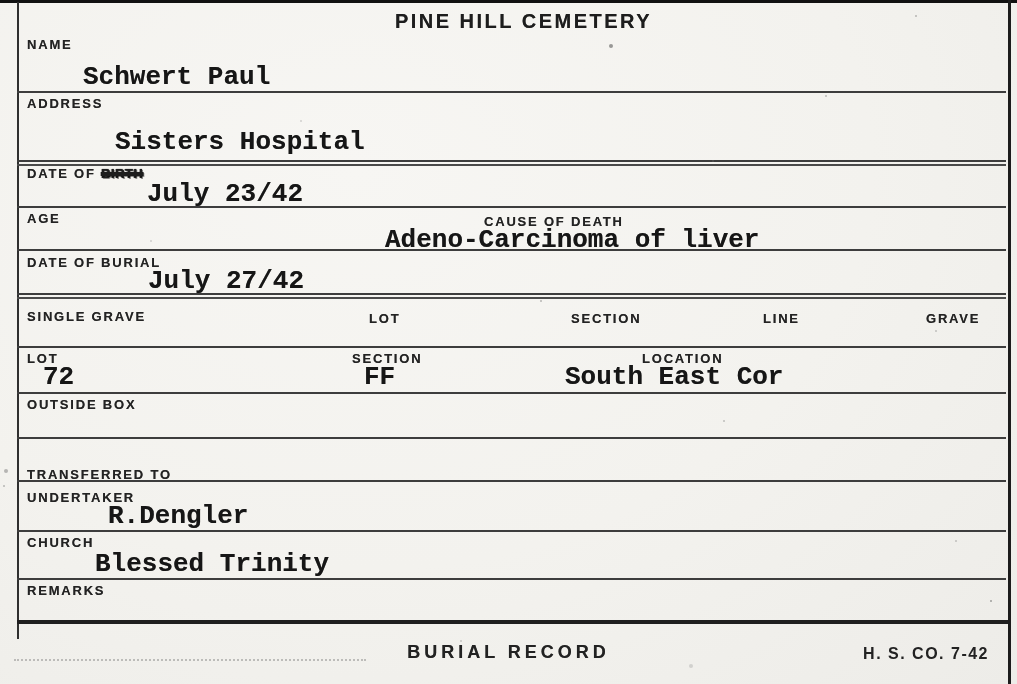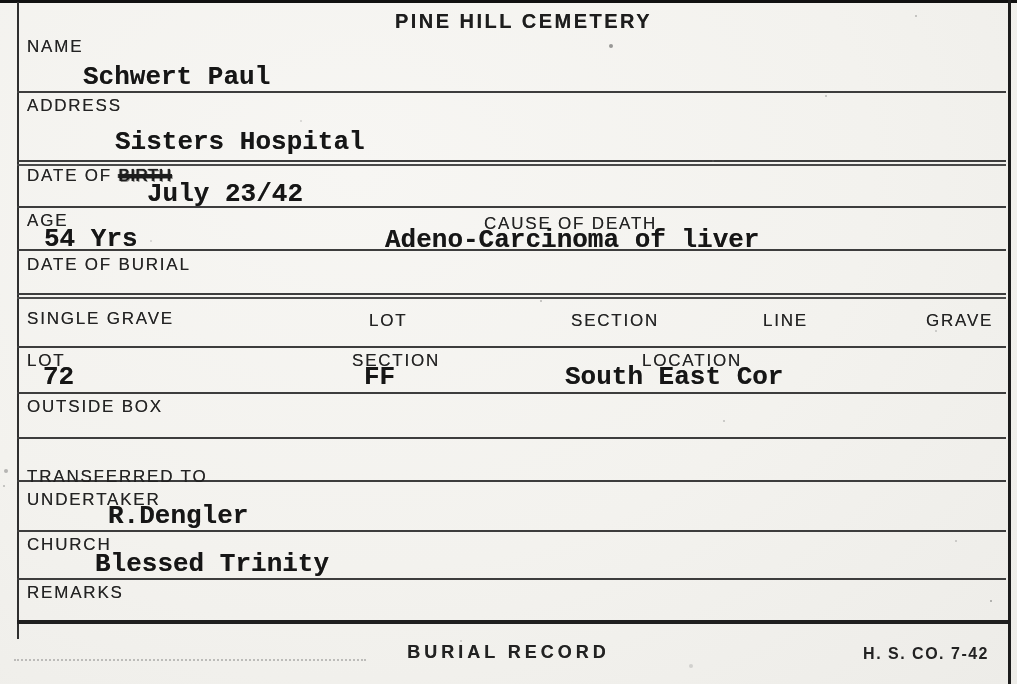--- a/index.html
+++ b/index.html
@@ -10,21 +10,21 @@
   }
   
   .hrule{position:absolute;left:17px;width:989px;height:2px;background:#3d3d3d;}
   .hrule.light{height:1.5px;background:#4a4a4a;}
   .hrule.thick{height:3.5px;background:#1f1f1f;width:991px;}
   .topbar{position:absolute;left:0;top:0;width:1017px;height:3px;background:#111;}
   .vrule-left{position:absolute;left:17px;top:2px;width:2px;height:637px;background:#2f2f2f;}
   .vrule-right{position:absolute;left:1008px;top:0;width:3px;height:684px;background:#1c1c1c;}
   
   .label{
-    position:absolute;font-weight:normal;font-size:17px;letter-spacing:1.8px;
+    position:absolute;font-weight:bold;font-size:13px;letter-spacing:1.8px;
     color:#232323;text-shadow:0 0 .5px rgba(0,0,0,.55);white-space:nowrap;
   }
   .typed{
     position:absolute;font-family:"Liberation Mono","DejaVu Sans Mono",monospace;
     font-weight:bold;font-size:26px;color:#161616;white-space:pre;
     text-shadow:0 0 .6px rgba(20,20,20,.55);
   }
   .title{
     position:absolute;left:0;right:0;top:10px;text-align:center;
     font-weight:bold;font-size:20px;letter-spacing:2.5px;color:#1d1d1d;
@@ -90,25 +90,25 @@
   <div class="label" style="left:27px;top:37px">NAME</div>
   <div class="typed" style="left:83px;top:62px">Schwert Paul</div>
 
   <div class="label" style="left:27px;top:96px">ADDRESS</div>
   <div class="typed" style="left:115px;top:127px">Sisters Hospital</div>
 
   <div class="label" style="left:27px;top:166px"><span>DATE OF</span> <span class="struck">BIRTH</span></div>
   <div class="typed" style="left:147px;top:179px">July 23/42</div>
 
   <div class="label" style="left:27px;top:211px">AGE</div>
-  <div class="typed" style="left:44px;top:224px">54 Yrs</div>
   <div class="label" style="left:484px;top:214px">CAUSE OF DEATH</div>
   <div class="typed" style="left:385px;top:225px">Adeno-Carcinoma of liver</div>
 
   <div class="label" style="left:27px;top:255px">DATE OF BURIAL</div>
+  <div class="typed" style="left:148px;top:266px">July 27/42</div>
 
   <div class="label" style="left:27px;top:309px">SINGLE GRAVE</div>
   <div class="label" style="left:369px;top:311px">LOT</div>
   <div class="label" style="left:571px;top:311px">SECTION</div>
   <div class="label" style="left:763px;top:311px">LINE</div>
   <div class="label" style="left:926px;top:311px">GRAVE</div>
 
   <div class="label" style="left:27px;top:351px">LOT</div>
   <div class="typed" style="left:43px;top:362px">72</div>
   <div class="label" style="left:352px;top:351px">SECTION</div>

